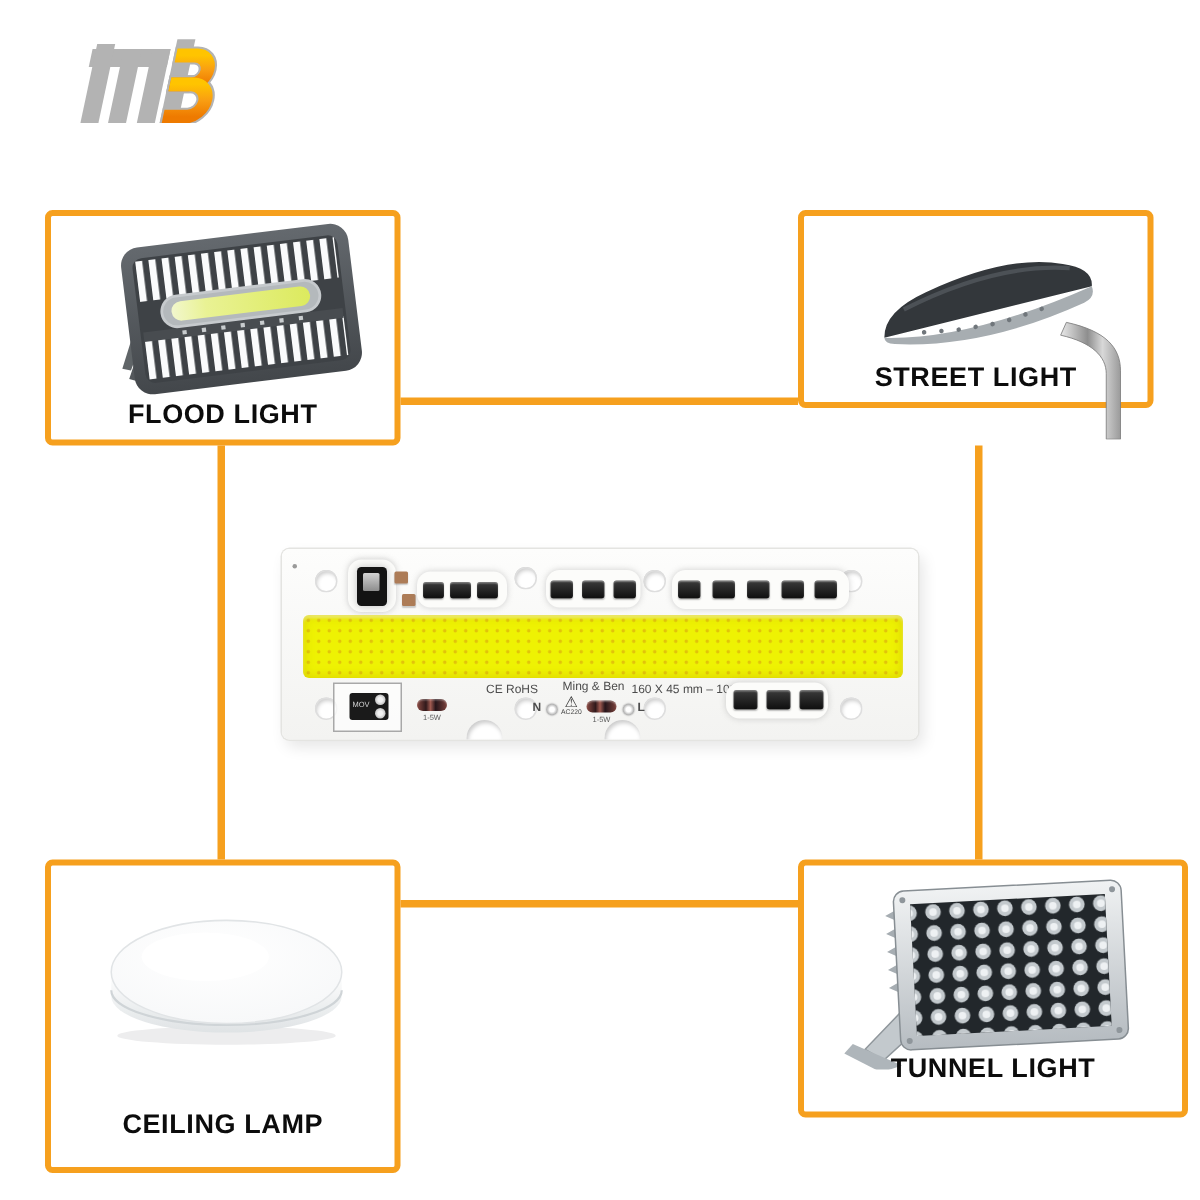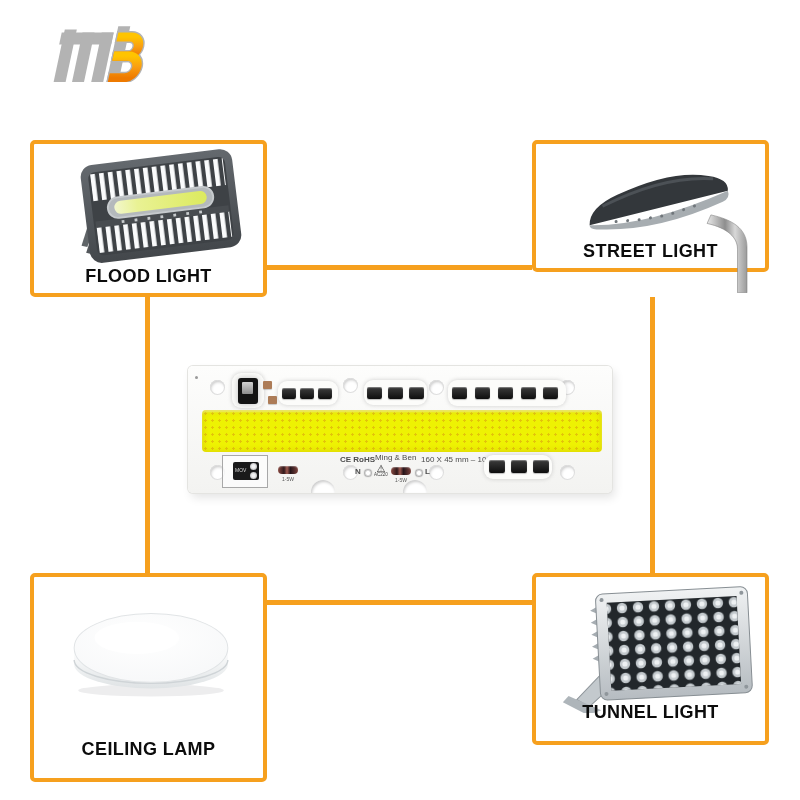--- a/index.html
+++ b/index.html
@@ -11,21 +11,21 @@
   .logo-mono{position:absolute;left:6px;top:2px;}
   .logo-name{position:absolute;left:0px;top:66px;white-space:nowrap;
              font-style:italic;font-weight:bold;font-size:21px;color:#e06e12;letter-spacing:.5px;}
   .logo-name sup{font-size:11px;vertical-align:8px;}
 
   
   .pbox{position:absolute;border:4px solid #f6a01e;border-radius:5px;background:#fff;box-sizing:border-box;}
   .pbox-flood  {left:30px; top:140px; width:237px;height:157px;}
   .pbox-street {left:532px;top:140px; width:237px;height:132px;}
   .pbox-ceiling{left:30px; top:573px; width:237px;height:209px;}
-  .pbox-tunnel {left:532px;top:573px; width:237px;height:172px;}
+  .pbox-tunnel {left:532px;top:573px; width:260px;height:172px;}
   .plabel{position:absolute;left:0;right:0;text-align:center;font-weight:bold;
           font-size:18px;color:#0c0c0c;letter-spacing:.4px;}
   .lb6{bottom:6px;} .lb18{bottom:18px;}
   .pimg{position:absolute;}
 
   
   .conn{position:absolute;background:#f6a01e;}
   .conn-top   {left:267px;top:265px;width:265px;height:5px;}
   .conn-bottom{left:267px;top:600px;width:265px;height:5px;}
   .conn-left  {left:145px;top:297px;width:5px;height:276px;}
@@ -270,21 +270,21 @@
       <div class="movchip">
         <span class="movtxt">MOV</span>
         <span class="e1"></span>
         <span class="e2"></span>
       </div>
     </div>
 
     <div class="resistor" style="left:90px;top:100px;"></div>
     <div class="silk-tiny" style="left:94px;top:110px;">1-5W</div>
 
-    <div class="silk" style="left:152px;top:89px;font-weight:bold;">CE RoHS</div>
+    <div class="silk" style="left:136px;top:89px;">CE RoHS</div>
     <div class="silk" style="left:187px;top:87px;">Ming &amp; Ben</div>
     <div class="silk" style="left:233px;top:89px;">160 X 45 mm – 100</div>
 
     <div class="silk silk-b" style="left:167px;top:101px;">N</div>
     <div class="pad" style="left:176px;top:103px;"></div>
     <div class="warn" style="left:186px;top:98px;">
       <span class="tri">⚠</span>
       <span class="volt">AC220</span>
     </div>
     <div class="resistor" style="left:203px;top:101px;"></div>

